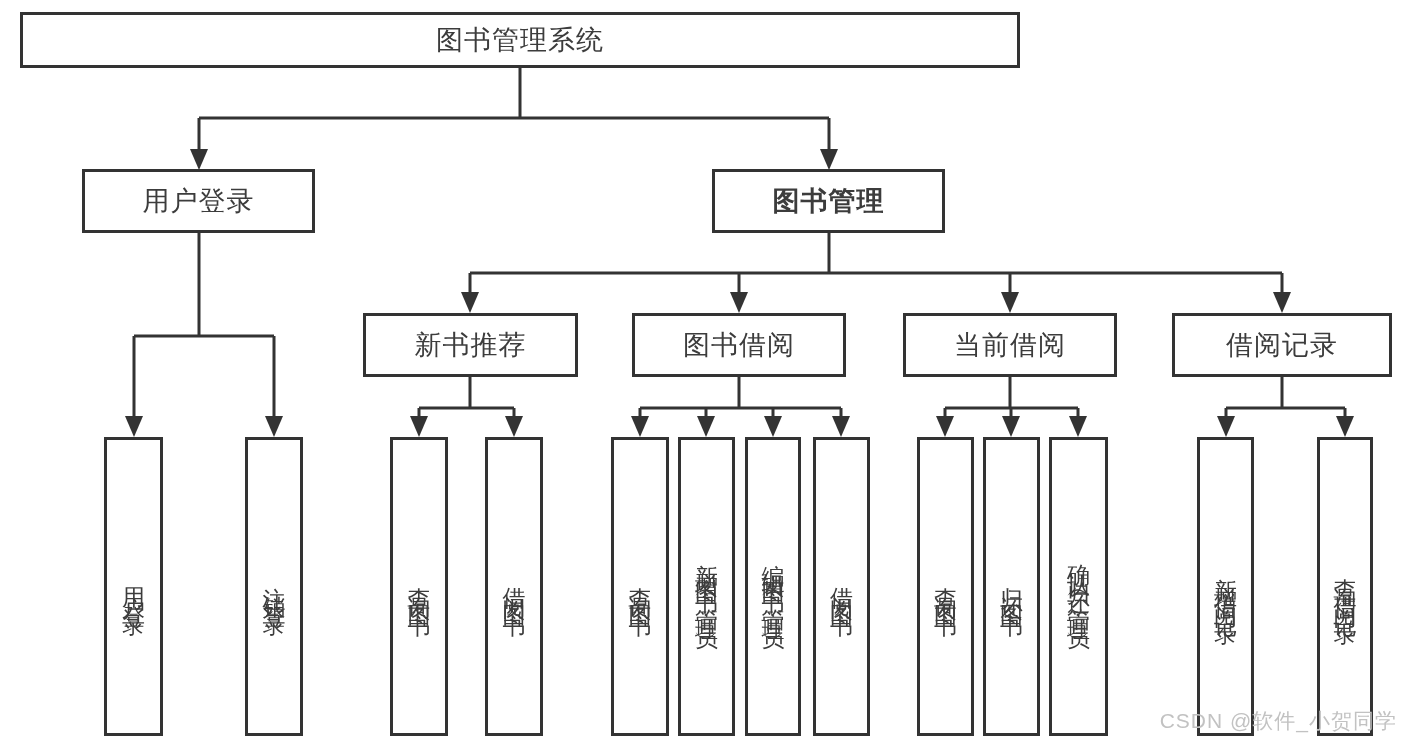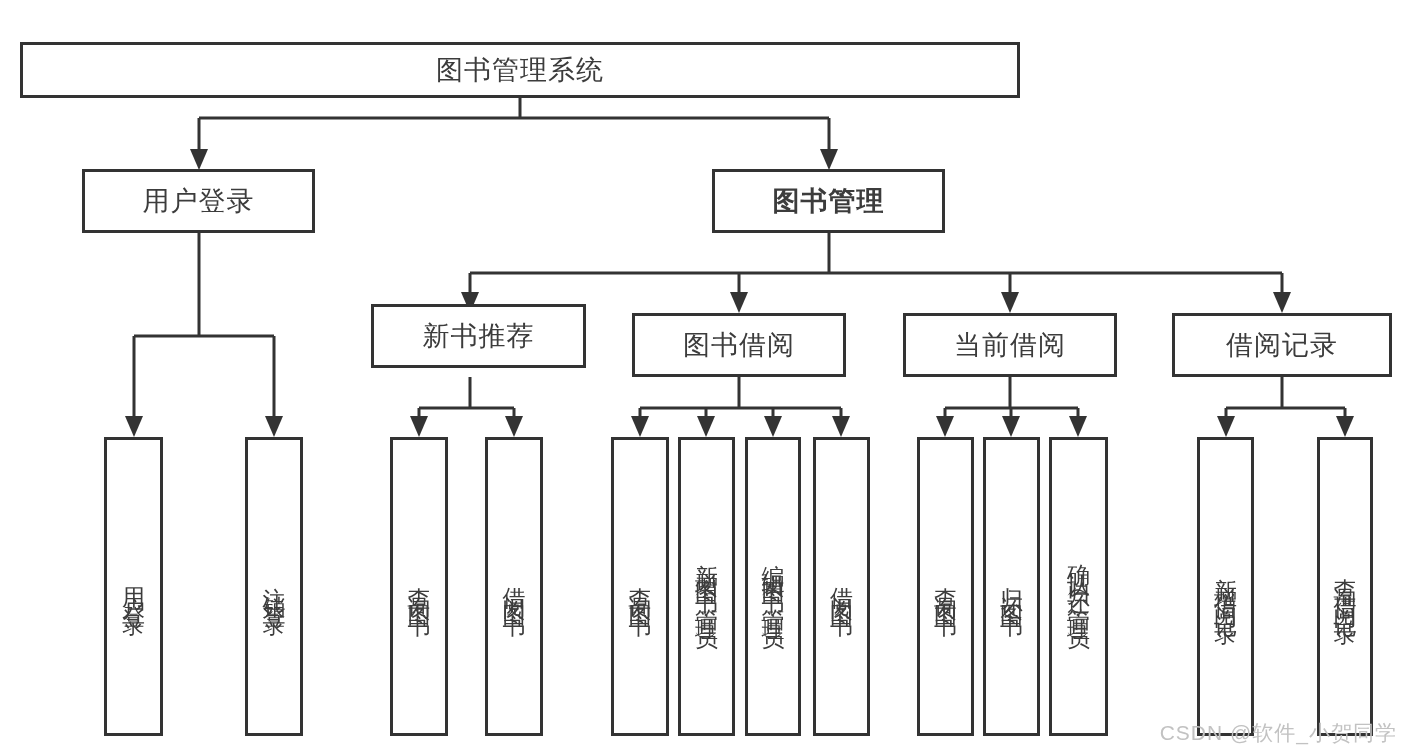--- a/index.html
+++ b/index.html
@@ -37,47 +37,47 @@
   .leaf .vtext {
     writing-mode: vertical-rl;
     text-orientation: mixed;
     font-size: 23px;
     letter-spacing: 9px;
     line-height: 1;
     color: var(--text);
     white-space: nowrap;
   }
   
-  .n-root { left: 20px;  top: 12px;  width: 1000px; height: 56px; margin-top: 30px; }
+  .n-root { left: 20px;  top: 12px;  width: 1000px; height: 56px; }
   
   .n-l2a  { left: 82px;  top: 169px; width: 233px;  height: 64px; }
   .n-l2b  { left: 712px; top: 169px; width: 233px;  height: 64px; font-weight: bold; }
   
-  .n-l3a  { left: 363px;  top: 304px; width: 215px; height: 64px; margin-left: 8px; }
+  .n-l3a  { left: 363px;  top: 313px; width: 215px; height: 64px; }
   .n-l3b  { left: 632px;  top: 313px; width: 214px; height: 64px; }
   .n-l3c  { left: 903px;  top: 313px; width: 214px; height: 64px; }
   .n-l3d  { left: 1172px; top: 313px; width: 220px; height: 64px; }
   
   .lf1  { left: 104px;  width: 59px; }
   .lf2  { left: 245px;  width: 58px; }
   .lf3  { left: 390px;  width: 58px; }
   .lf4  { left: 485px;  width: 58px; }
   .lf5  { left: 611px;  width: 58px; }
   .lf6  { left: 678px;  width: 57px; }
   .lf7  { left: 745px;  width: 56px; }
   .lf8  { left: 813px;  width: 57px; }
   .lf9  { left: 917px;  width: 57px; }
   .lf10 { left: 983px;  width: 57px; }
   .lf11 { left: 1049px; width: 59px; }
   .lf12 { left: 1197px; width: 57px; }
   .lf13 { left: 1317px; width: 56px; }
   .watermark {
     position: absolute;
     right: 8px;
-    bottom: 0;
+    bottom: 12px;
     font-size: 21px;
     letter-spacing: 1px;
     color: var(--watermark);
     pointer-events: none;
   }
 </style>
 </head>
 <body>
 
 <div class="canvas">

